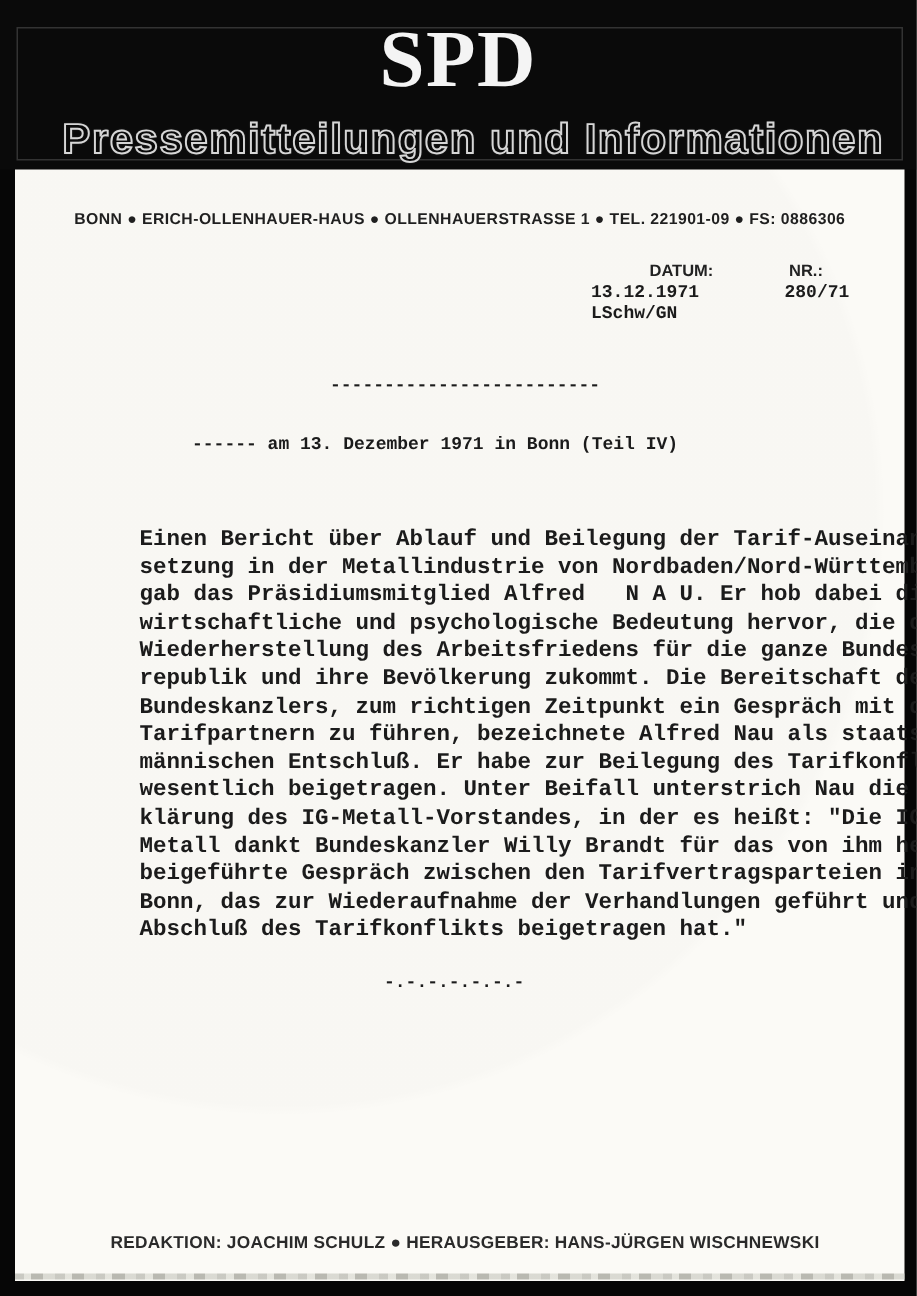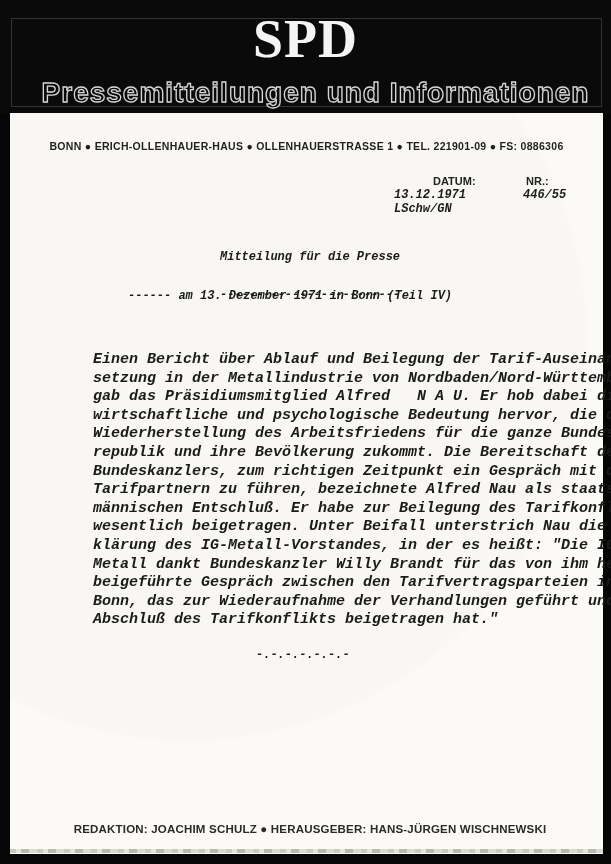--- a/index.html
+++ b/index.html
@@ -50,21 +50,21 @@
     position:absolute;left:10px;top:140px;width:593px;
     text-align:center;color:#1f1f1f;
     font-size:10.5px;font-weight:bold;letter-spacing:0.3px;
   }
   
   .meta-label{
     position:absolute;font-size:11px;font-weight:bold;color:#222;
     font-family:"Liberation Sans",sans-serif;
   }
   .tw{
-    font-family:"Liberation Mono",monospace;font-weight:bold;color:var(--ink);font-style:italic;
+    font-family:"Liberation Mono",monospace;font-weight:bold;color:var(--ink);
   }
   .meta-value{position:absolute;font-size:12px;}
   
   .doc-title{
     position:absolute;left:220px;top:226px;
     font-size:12px;line-height:12.5px;white-space:pre;
   }
   .subject{
     position:absolute;left:128px;top:261px;
     font-size:12px;line-height:14px;white-space:pre;
@@ -106,25 +106,24 @@
     <div class="subtitle">Pressemitteilungen und Informationen</div>
   </div>
 
   <div class="address">BONN  ●  ERICH-OLLENHAUER-HAUS  ●  OLLENHAUERSTRASSE 1  ●  TEL. 221901-09  ●  FS: 0886306</div>
 
   <div class="meta">
     <span class="meta-label" style="left:433px;top:175px;">DATUM:</span>
     <span class="meta-value tw" style="left:394px;top:188px;">13.12.1971</span>
     <span class="meta-value tw" style="left:394px;top:202px;">LSchw/GN</span>
     <span class="meta-label" style="left:526px;top:175px;">NR.:</span>
-    <span class="meta-value tw" style="left:523px;top:188px;">446/55</span>
+    <span class="meta-value tw" style="left:523px;top:188px;">280/71</span>
   </div>
 
   <div class="doc-title tw">
-    <div>Mitteilung für die Presse</div>
     <div>-------------------------</div>
   </div>
 
   <div class="subject tw">
     <div>------ am 13. Dezember 1971 in Bonn (Teil IV)</div>
   </div>
 
   <div class="body-text tw">Einen Bericht über Ablauf und Beilegung der Tarif-Auseinander-
 setzung in der Metallindustrie von Nordbaden/Nord-Württemberg
 gab das Präsidiumsmitglied Alfred   N A U. Er hob dabei die

